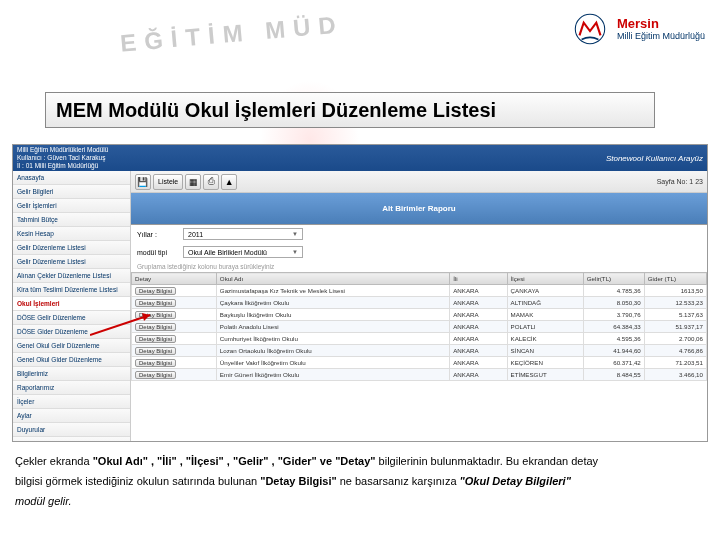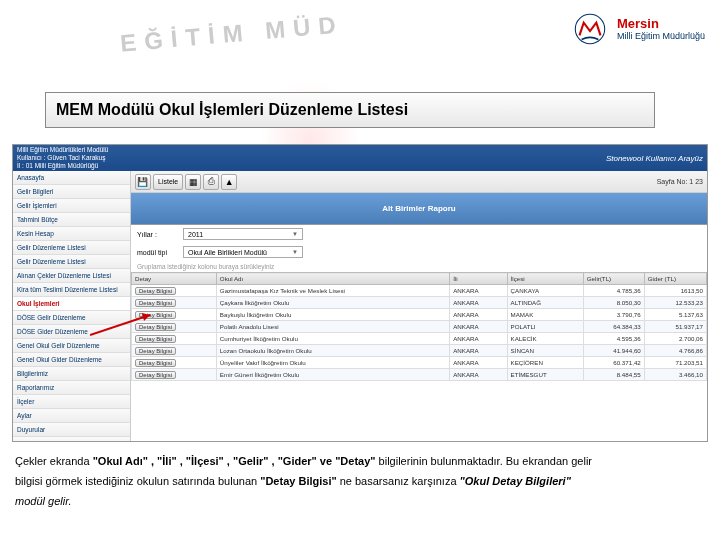--- a/index.html
+++ b/index.html
@@ -7,21 +7,21 @@
   
   .watermark { position: absolute; top: 20px; left: 120px; font-size: 24px; color: #ccc; letter-spacing: 8px; font-weight: bold; transform: rotate(-5deg); z-index: 0; }
   .watermark-flame { position: absolute; top: 80px; left: 260px; width: 100px; height: 120px; background: radial-gradient(ellipse at center, rgba(255,100,100,0.15), transparent 70%); z-index: 0; }
   
   .logo-area { position: absolute; top: 8px; right: 15px; display: flex; align-items: center; gap: 6px; z-index: 2; }
   .logo-svg { width: 42px; height: 42px; }
   .logo-text { font-size: 11px; line-height: 1.2; }
   .logo-text .city { color: #c00; font-weight: bold; font-size: 13px; }
   .logo-text .dept { color: #036; font-size: 9px; }
   
-  .title-bar { position: absolute; top: 92px; left: 45px; width: 610px; height: 36px; background: linear-gradient(#fdfdfd,#e8e8e8); border: 1px solid #888; display: flex; align-items: center; padding: 0 10px; font-size: 16px; font-weight: bold; z-index: 2; }
+  .title-bar { position: absolute; top: 92px; left: 45px; width: 610px; height: 36px; background: linear-gradient(#fdfdfd,#e8e8e8); border: 1px solid #888; display: flex; align-items: center; padding: 0 10px; font-size: 20px; font-weight: bold; z-index: 2; }
   
   .app-window { position: absolute; top: 144px; left: 12px; width: 696px; height: 298px; border: 1px solid #999; background: #fff; font-size: 7px; z-index: 2; }
   
   .app-header { background: linear-gradient(#2a5a9a,#1a4a8a); color: #fff; height: 26px; display: flex; align-items: center; justify-content: space-between; padding: 0 4px; }
   .app-header-left { font-size: 6.5px; line-height: 1.2; }
   .app-header-right { color: #fff; font-size: 8px; font-style: italic; display: flex; align-items: center; gap: 4px; text-align: right; }
   .app-header-right .big { font-size: 11px; font-weight: bold; font-style: normal; }
   
   .app-body { display: flex; height: 270px; }
   
@@ -222,16 +222,16 @@
     </div>
   </div>
 </div>
 
 <svg class="arrow" width="70" height="30">
   <line x1="0" y1="25" x2="60" y2="5" stroke="#c00" stroke-width="2"></line>
   <polygon points="60,5 52,3 54,11" fill="#c00"></polygon>
 </svg>
 
 <div class="description">
-  <span>Çekler ekranda </span><b>"Okul Adı" , "İli" , "İlçesi" , "Gelir" , "Gider" ve "Detay" </b><span>bilgilerinin bulunmaktadır. Bu ekrandan gelir</span><br>
+  <span>Çekler ekranda </span><b>"Okul Adı" , "İli" , "İlçesi" , "Gelir" , "Gider" ve "Detay" </b><span>bilgilerinin bulunmaktadır. Bu ekrandan detay</span><br>
   <span>bilgisi görmek istediğiniz okulun satırında bulunan </span><b>"Detay Bilgisi"</b><span> ne basarsanız karşınıza </span><b><i>"Okul Detay Bilgileri"</i></b><br>
   <i>modül gelir.</i>
 </div>
 
 </body></html>

